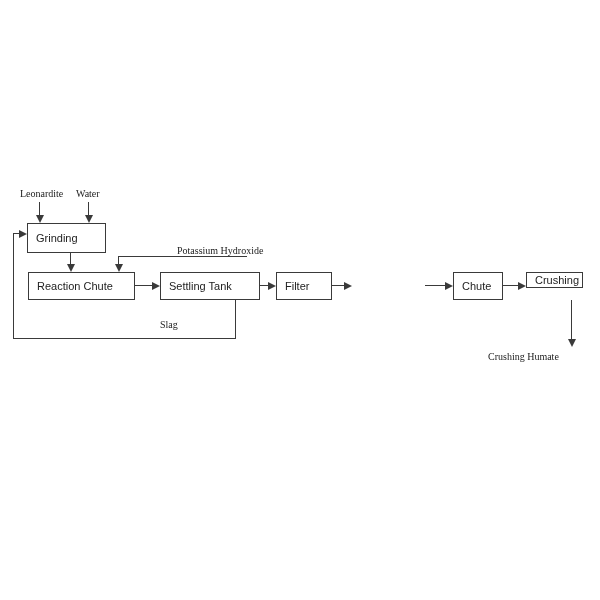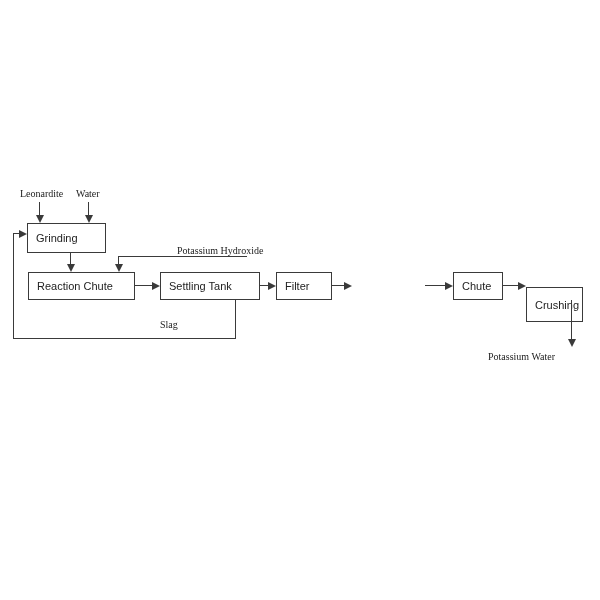--- a/index.html
+++ b/index.html
@@ -77,21 +77,21 @@
   <div class="ah-d" style="left:67px; top:264px;"></div>
 
   <div class="ln h" style="left:118px; top:256px; width:129px;"></div>
   <div class="ln v" style="left:118px; top:256px; height:8px;"></div>
   <div class="ah-d" style="left:115px; top:264px;"></div>
 
   <div class="box" style="left:28px; top:272px; width:107px; height:28px;">Reaction Chute</div>
   <div class="box" style="left:160px; top:272px; width:100px; height:28px;">Settling Tank</div>
   <div class="box" style="left:276px; top:272px; width:56px; height:28px;">Filter</div>
   <div class="box" style="left:453px; top:272px; width:50px; height:28px;">Chute</div>
-  <div class="box" style="left:526px; top:287px; width:57px; height:35px;">Crushing</div>
+  <div class="box" style="left:526px; top:272px; width:57px; height:16px;">Crushing</div>
 
   <div class="ln h" style="left:135px; top:285px; width:17px;"></div>
   <div class="ah-r" style="left:152px; top:282px;"></div>
 
   <div class="ln h" style="left:260px; top:285px; width:8px;"></div>
   <div class="ah-r" style="left:268px; top:282px;"></div>
 
   <div class="ln h" style="left:332px; top:285px; width:12px;"></div>
   <div class="ah-r" style="left:344px; top:282px;"></div>
 
@@ -103,15 +103,15 @@
 
   <div class="ln v" style="left:235px; top:300px; height:39px;"></div>
   <div class="ln h" style="left:13px; top:338px; width:223px;"></div>
   <div class="ln v" style="left:13px; top:233px; height:106px;"></div>
   <div class="ln h" style="left:13px; top:233px; width:6px;"></div>
   <div class="ah-r" style="left:19px; top:230px;"></div>
   <span class="lbl" style="left:160px; top:319px;">Slag</span>
 
   <div class="ln v" style="left:571px; top:300px; height:39px;"></div>
   <div class="ah-d" style="left:568px; top:339px;"></div>
-  <span class="lbl" style="left:488px; top:351px;">Potassium Water</span>
+  <span class="lbl" style="left:488px; top:351px;">Crushing Humate</span>
 
 </div>
 
 </body></html>

